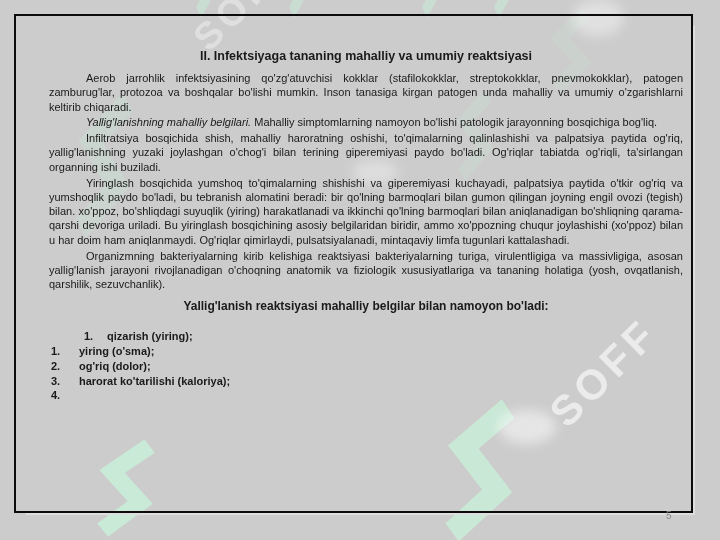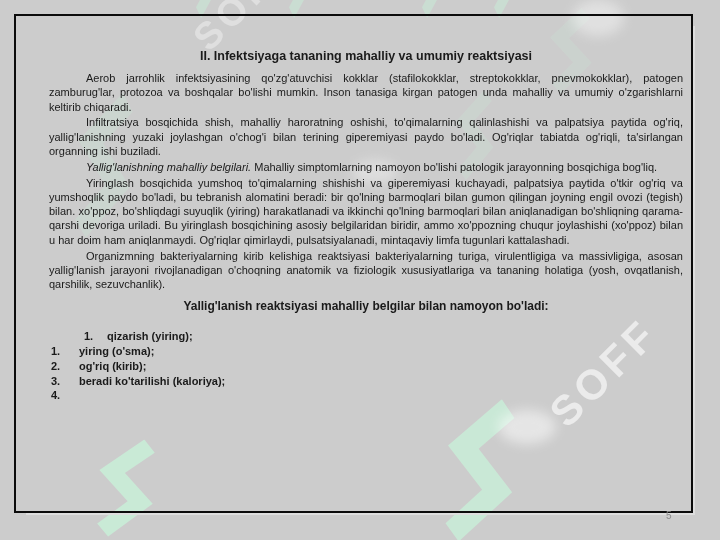--- a/index.html
+++ b/index.html
@@ -99,45 +99,45 @@
     <div class="smudge" style="left:572px;top:0px;width:52px;height:36px;opacity:.4"></div>
   </div>
 
   <div class="slide">
     <div class="content">
 
       <div class="title">II. Infektsiyaga tananing mahalliy va umumiy reaktsiyasi</div>
 
       <p class="para">Aerob jarrohlik infektsiyasining qo'zg'atuvchisi kokklar (stafilokokklar, streptokokklar, pnevmokokklar), patogen zamburug'lar, protozoa va boshqalar bo'lishi mumkin. Inson tanasiga kirgan patogen unda mahalliy va umumiy o'zgarishlarni keltirib chiqaradi.</p>
 
+      <p class="para"><i>Yallig'lanishning mahalliy belgilari.</i><span> Mahalliy simptomlarning namoyon bo'lishi patologik jarayonning bosqichiga bog'liq.</span></p>
+
       <p class="para">Infiltratsiya bosqichida shish, mahalliy haroratning oshishi, to'qimalarning qalinlashishi va palpatsiya paytida og'riq, yallig'lanishning yuzaki joylashgan o'chog'i bilan terining giperemiyasi paydo bo'ladi. Og'riqlar tabiatda og'riqli, ta'sirlangan organning ishi buziladi.</p>
-
-      <p class="para"><i>Yallig'lanishning mahalliy belgilari.</i><span> Mahalliy simptomlarning namoyon bo'lishi patologik jarayonning bosqichiga bog'liq.</span></p>
 
       <p class="para">Yiringlash bosqichida yumshoq to'qimalarning shishishi va giperemiyasi kuchayadi, palpatsiya paytida o'tkir og'riq va yumshoqlik paydo bo'ladi, bu tebranish alomatini beradi: bir qo'lning barmoqlari bilan gumon qilingan joyning engil ovozi (tegish) bilan. xo'ppoz, bo'shliqdagi suyuqlik (yiring) harakatlanadi va ikkinchi qo'lning barmoqlari bilan aniqlanadigan bo'shliqning qarama-qarshi devoriga uriladi. Bu yiringlash bosqichining asosiy belgilaridan biridir, ammo xo'ppozning chuqur joylashishi (xo'ppoz) bilan u har doim ham aniqlanmaydi. Og'riqlar qimirlaydi, pulsatsiyalanadi, mintaqaviy limfa tugunlari kattalashadi.</p>
 
       <p class="para">Organizmning bakteriyalarning kirib kelishiga reaktsiyasi bakteriyalarning turiga, virulentligiga va massivligiga, asosan yallig'lanish jarayoni rivojlanadigan o'choqning anatomik va fiziologik xususiyatlariga va tananing holatiga (yosh, ovqatlanish, qarshilik, sezuvchanlik).</p>
 
       <div class="list-heading">Yallig'lanish reaktsiyasi mahalliy belgilar bilan namoyon bo'ladi:</div>
 
       <div class="list-row intro">
         <span class="num">1.</span>
           <span>qizarish (yiring);</span>
       </div>
       <div class="list-row item">
         <span class="num">1.</span>
           <span>yiring (o'sma);</span>
       </div>
       <div class="list-row item">
         <span class="num">2.</span>
-          <span>og'riq (kirib);</span>
+          <span>og'riq (dolor);</span>
       </div>
       <div class="list-row item">
         <span class="num">3.</span>
-          <span>beradi ko'tarilishi (kaloriya);</span>
+          <span>harorat ko'tarilishi (kaloriya);</span>
       </div>
       <div class="list-row item">
         <span class="num">4.</span>
       </div>
 
     </div>
   </div>
 
   <div class="page-number">5</div>
 

